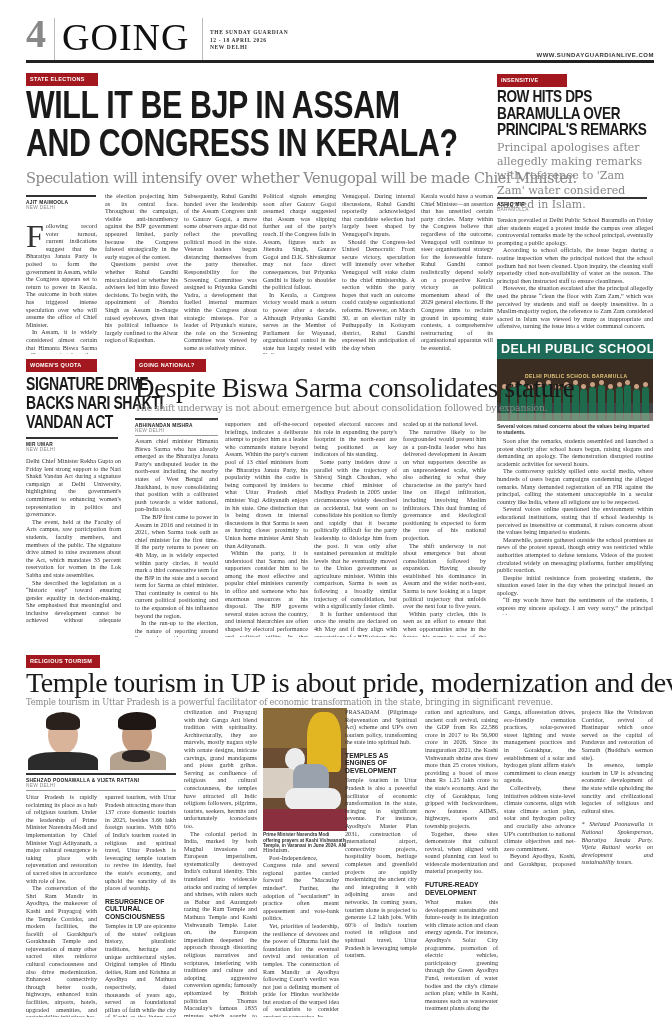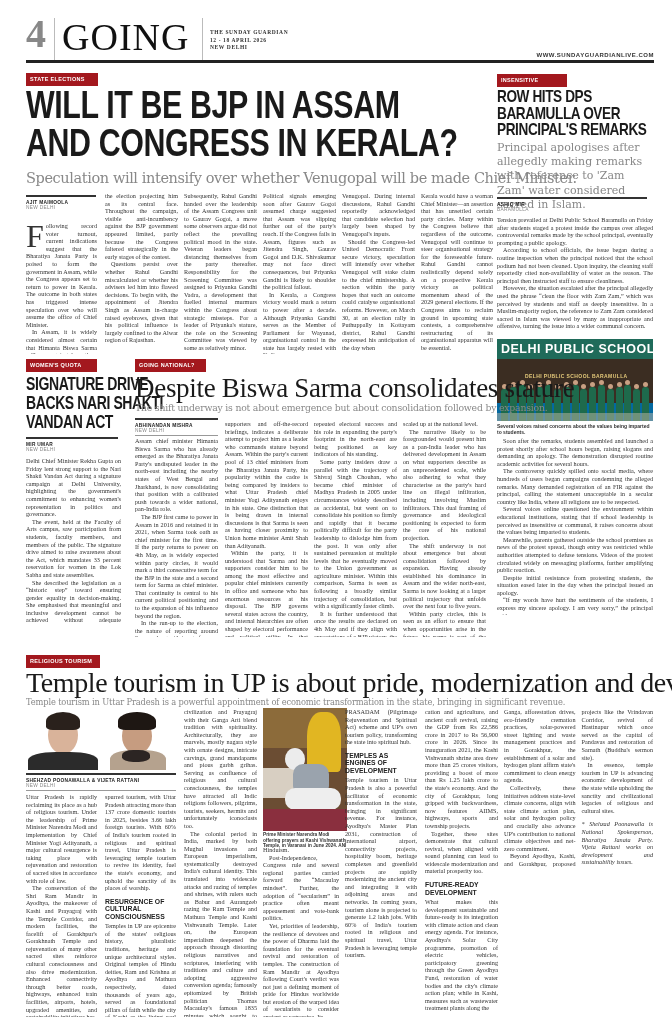--- a/index.html
+++ b/index.html
@@ -67,21 +67,21 @@
 <div class="abs" style="left:497px;top:197px;width:150px">
   <div class="rule-top"></div>
   <div class="byline" style="margin-top:3px">ASHIQ MIR</div>
   <div class="dateline">BARAMULLA</div>
 </div>
 <div class="abs col" style="left: 497px; top: 216px; width: 156px; height: 120px; overflow: hidden;" id="dps-top">
     <p class="noind">Tension prevailed at Delhi Public School Baramulla on Friday after students staged a protest inside the campus over alleged controversial remarks made by the school principal, eventually prompting a public apology.</p>
     <p>According to school officials, the issue began during a routine inspection when the principal noticed that the school podium had not been cleaned. Upon inquiry, the cleaning staff reportedly cited non-availability of water as the reason. The principal then instructed staff to ensure cleanliness.</p>
     <p>However, the situation escalated after the principal allegedly used the phrase “clean the floor with Zam Zam,” which was perceived by students and staff as deeply insensitive. In a Muslim-majority region, the reference to Zam Zam considered sacred in Islam was viewed by many as inappropriate and offensive, turning the issue into a wider communal concern.</p>
   </div>
-<div class="abs photo" style="left:497px;top:339px;width:156px;height:82px;background:#0369a1">
+<div class="abs photo" style="left:497px;top:339px;width:156px;height:82px;background:#404040">
   <div style="position:absolute;left:0;top:0;right:0;height:20px;background:#1f6b5a;color:#fff;font-family:'Liberation Sans',sans-serif;font-weight:bold;font-size:12.5px;line-height:20px;padding-left:4px;letter-spacing:.5px;white-space:nowrap">DELHI PUBLIC SCHOOL</div>
   <div style="position:absolute;left:0;right:0;top:20px;height:44px;background:#3b2d22"></div>
   <div style="position:absolute;left:28px;top:34px;color:#e4c97a;font-family:'Liberation Sans',sans-serif;font-size:5px;font-weight:bold;letter-spacing:.4px">DELHI PUBLIC SCHOOL BARAMULLA</div>
   <div id="students" style="position:absolute;left:4px;right:4px;top:44px;bottom:0;display:flex;justify-content:space-between;align-items:flex-end">
       <div style="width: 7px; height: 32px; background: rgb(30, 106, 76); border-radius: 3px 3px 0px 0px; position: relative;">
         <div style="position: absolute; left: 1px; top: -5px; width: 5px; height: 5px; border-radius: 50%; background: rgb(201, 160, 131);"></div>
       </div>
       <div style="width: 7px; height: 34px; background: rgb(30, 106, 76); border-radius: 3px 3px 0px 0px; position: relative;">
         <div style="position: absolute; left: 1px; top: -5px; width: 5px; height: 5px; border-radius: 50%; background: rgb(201, 160, 131);"></div>
       </div>
@@ -166,21 +166,21 @@
 <div class="abs" style="left:135px;top:418px;width:83px">
   <div class="rule-top"></div>
   <div class="byline" style="margin-top:3px">ABHINANDAN MISHRA</div>
   <div class="dateline">NEW DELHI</div>
   <div class="rule-thin" style="margin-top:2px"></div>
 </div>
 <div id="himanta-cols"></div>
 
 <div class="abs kicker" style="left:26px;top:655px;width:74px">RELIGIOUS TOURISM</div>
 <div class="abs" style="left:26px;top:668px;font-family:'Liberation Serif',serif;font-size:28px;line-height:30px;color:#1a1a1a;white-space:nowrap;letter-spacing:-.4px">Temple tourism in UP is about pride, modernization and development</div>
-<div class="abs dek" style="left:26px;top:697px;font-size:8.3px;white-space:nowrap;letter-spacing:-.15px">Temple tourism in Uttar Pradesh is a powerful appointment of economic transformation in the state, bringing in significant revenue.</div>
+<div class="abs dek" style="left:26px;top:697px;font-size:8.3px;white-space:nowrap;letter-spacing:-.15px">Temple tourism in Uttar Pradesh is a powerful facilitator of economic transformation in the state, bringing in significant revenue.</div>
 
 <div class="abs photo" style="left:26px;top:708px;width:85px;height:62px;background:#fff">
   <div style="position:absolute;left:22px;top:8px;width:30px;height:38px;border-radius:50%;background:#d9b39a"></div>
   <div style="position:absolute;left:20px;top:4px;width:34px;height:18px;border-radius:50% 50% 20% 20%;background:#2a211c"></div>
   <div style="position:absolute;left:2px;top:44px;width:70px;height:20px;border-radius:40% 40% 0 0;background:#2b2b2b"></div>
 </div>
 <div class="abs photo" style="left:104px;top:708px;width:72px;height:62px;background:#fff">
   <div style="position:absolute;left:18px;top:10px;width:30px;height:36px;border-radius:50%;background:#c69c80"></div>
   <div style="position:absolute;left:14px;top:4px;width:38px;height:18px;border-radius:50% 50% 20% 20%;background:#1e1713"></div>
   <div style="position:absolute;left:6px;top:42px;width:56px;height:22px;border-radius:40% 40% 0 0;background:#b5a28e"></div>

